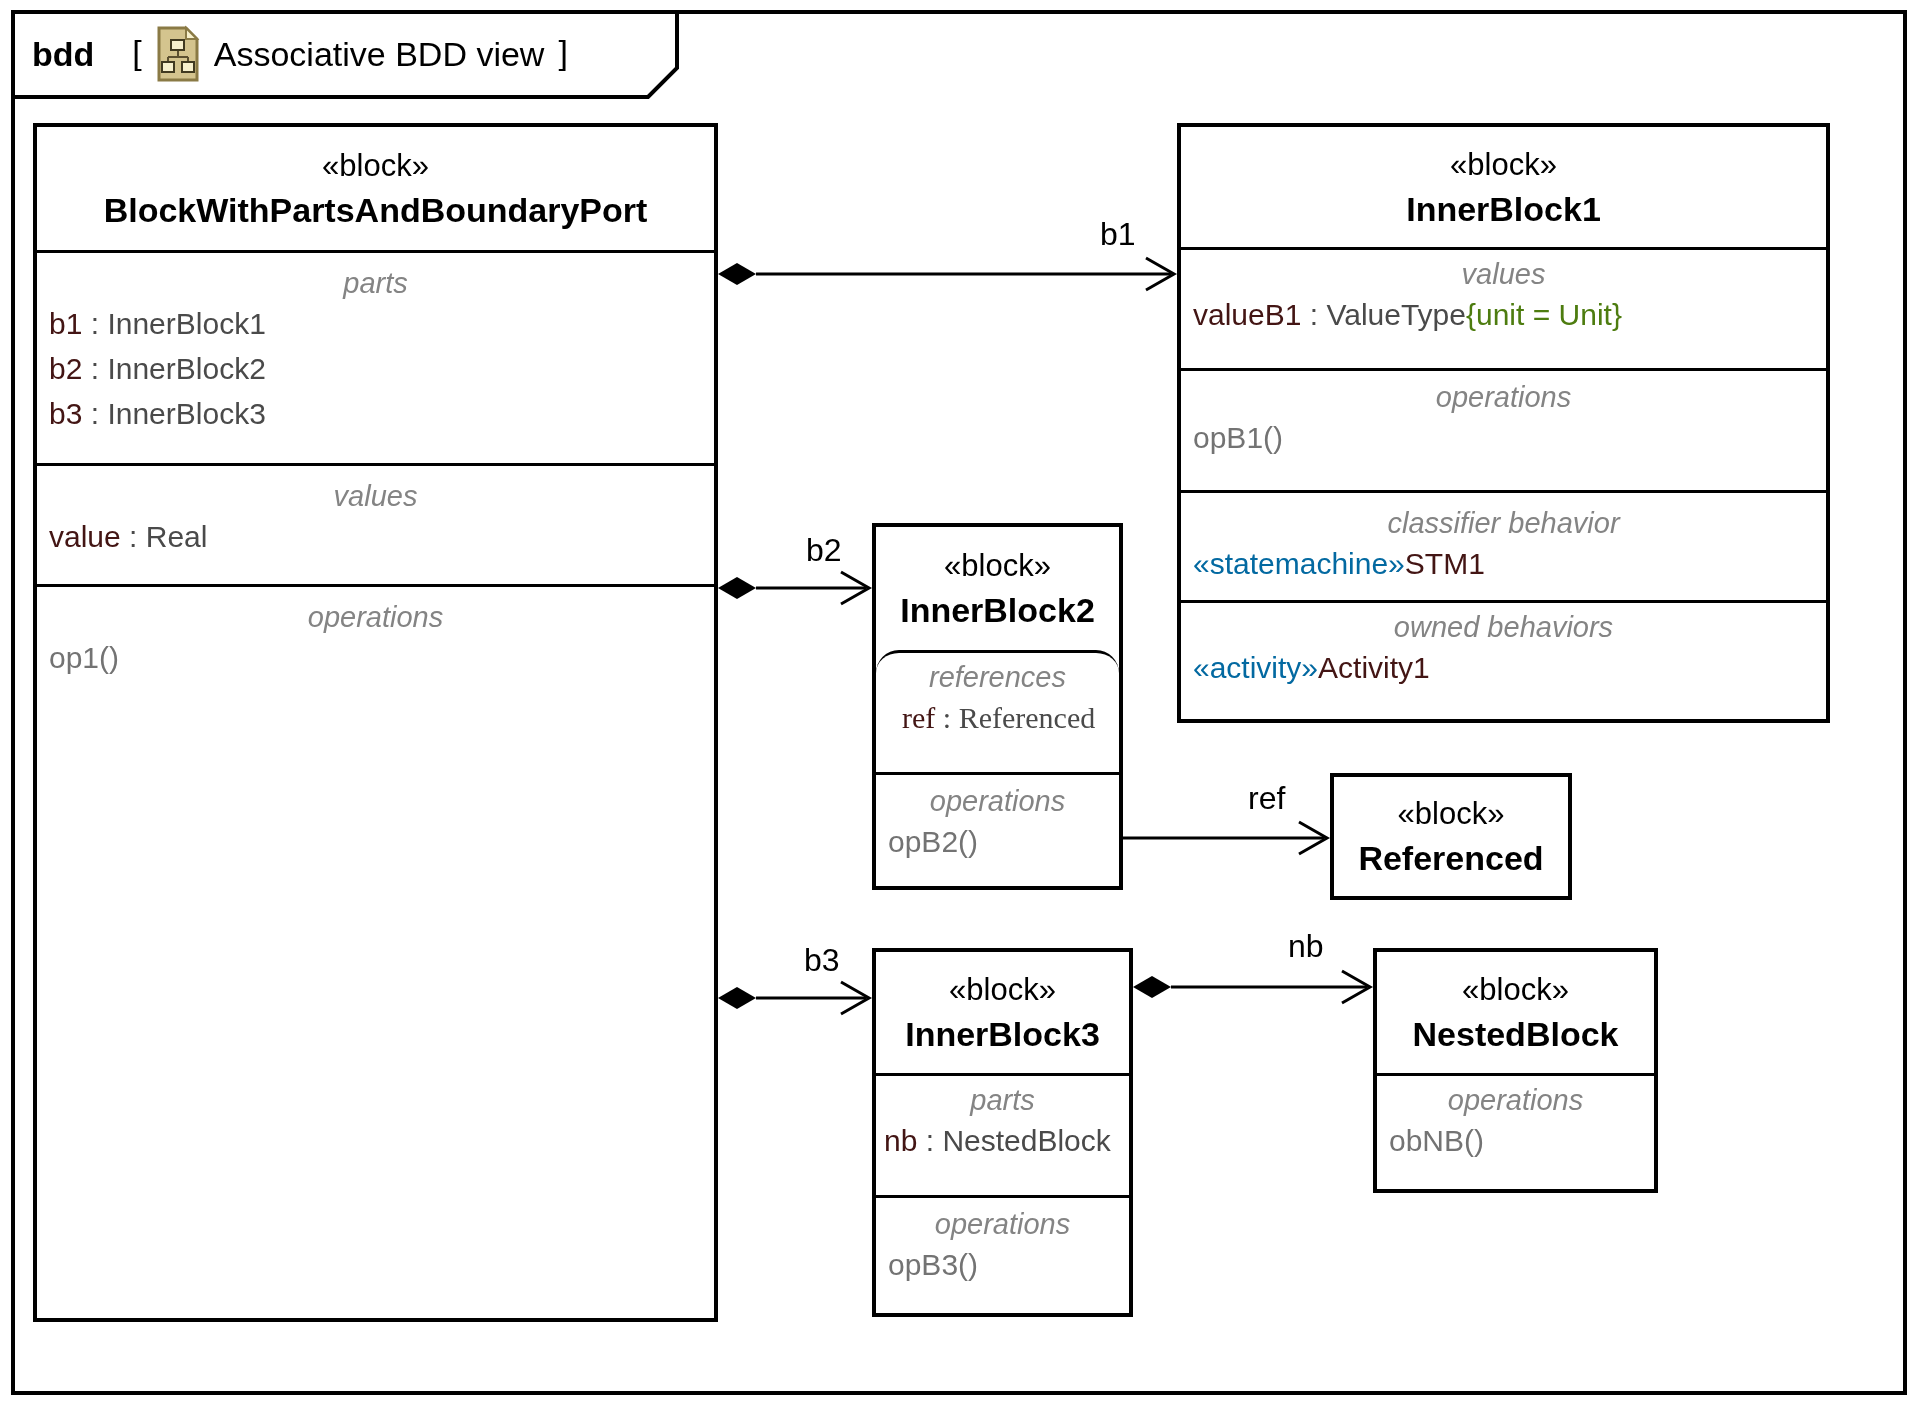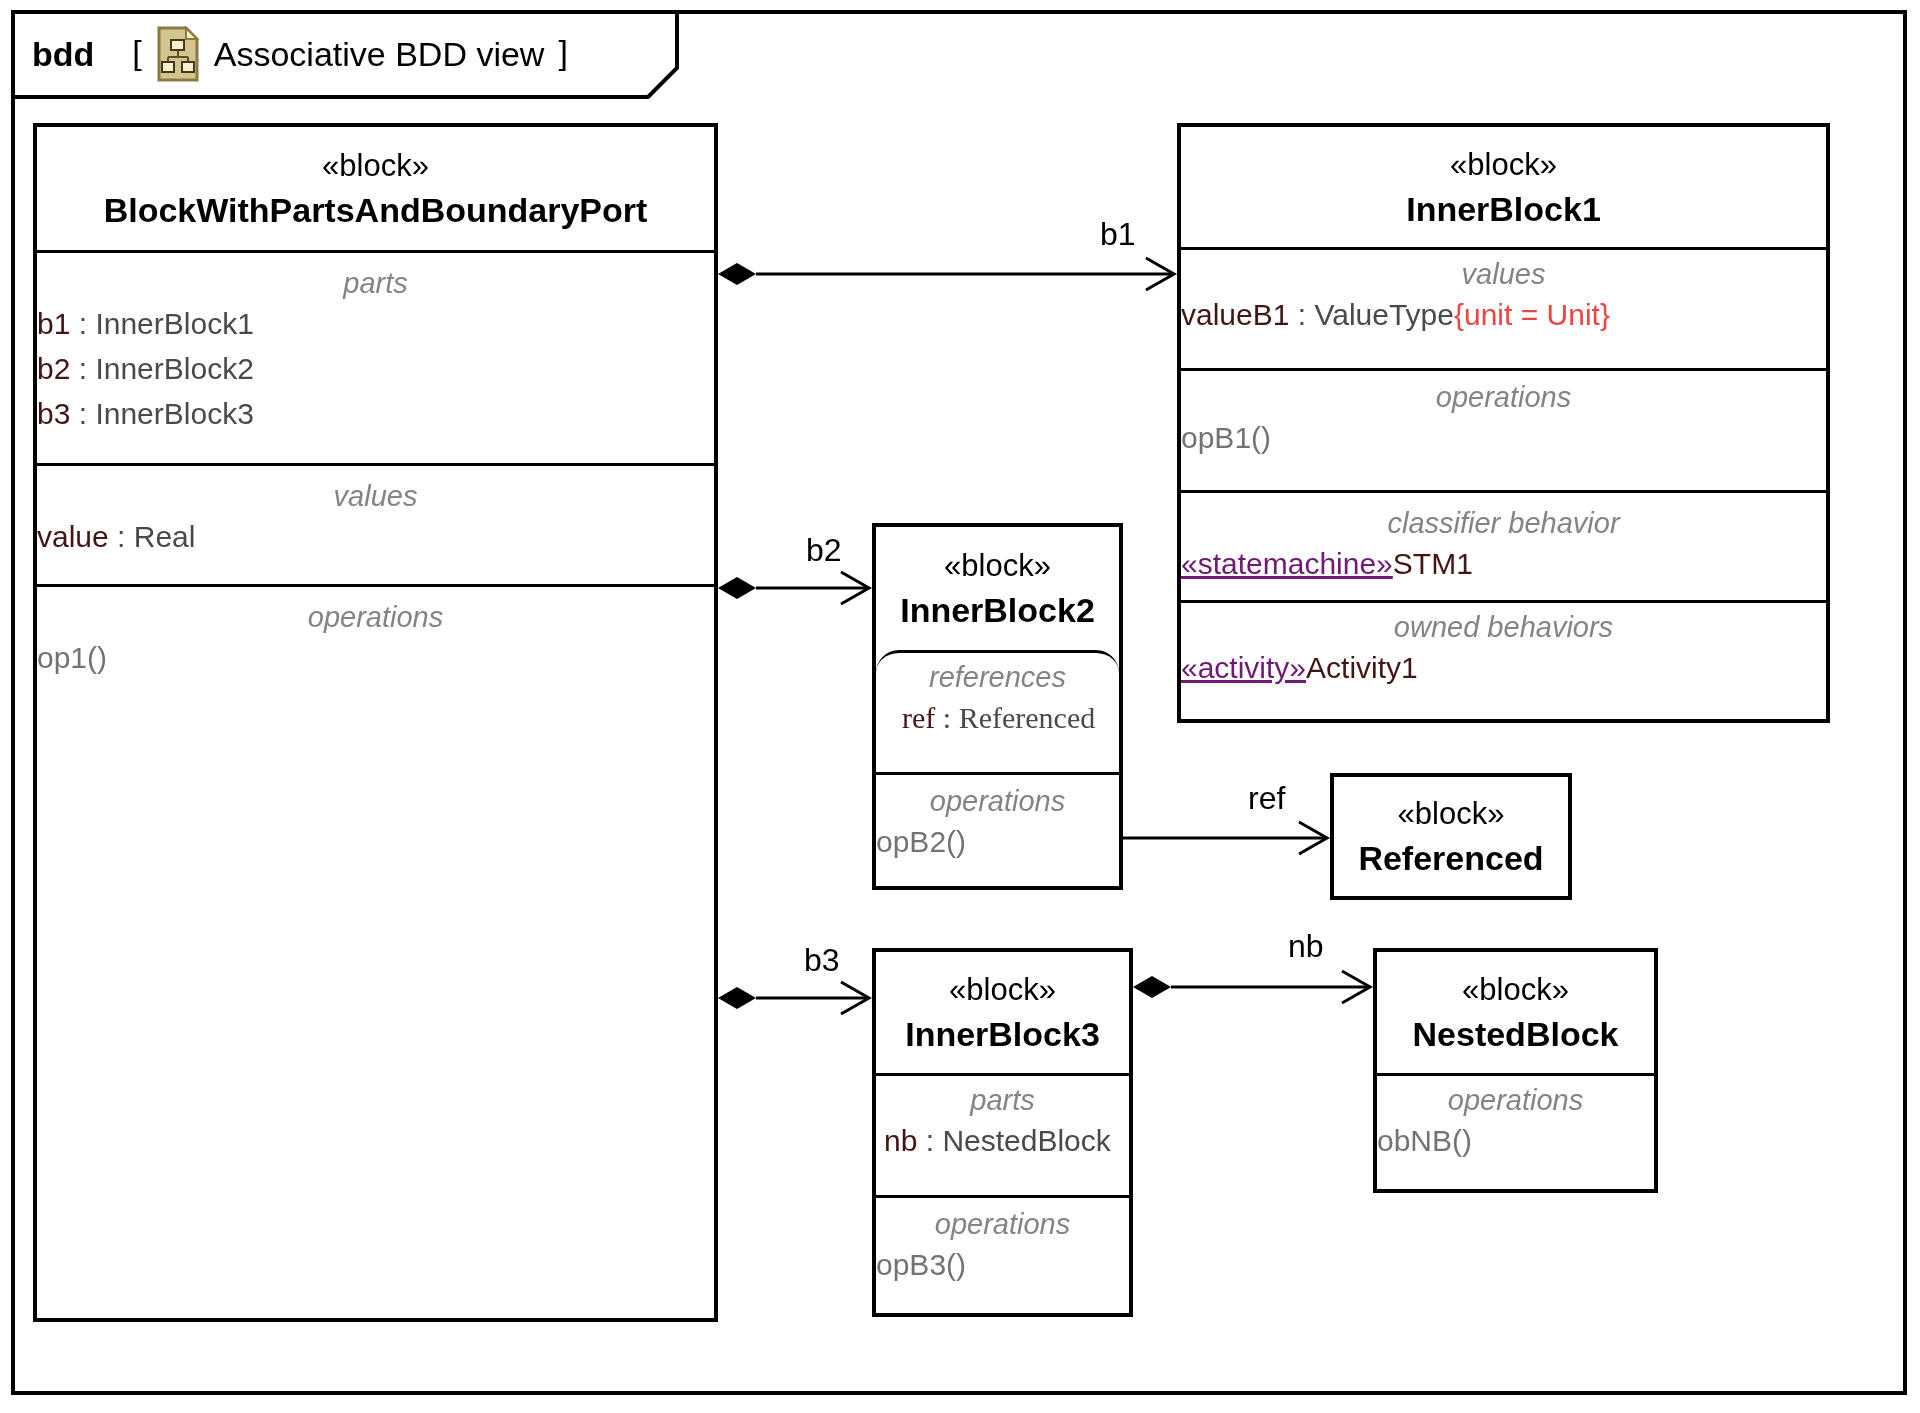--- a/index.html
+++ b/index.html
@@ -14,26 +14,26 @@
   }
   .comp{box-sizing:border-box;position:relative;overflow:hidden;}
   .comp + .comp{border-top:3px solid #000;}
   .block-title{display:flex;flex-direction:column;justify-content:center;align-items:center;gap:12px;}
   .stereo{font-size:31px;line-height:1;}
   .bname{font-size:34px;font-weight:bold;line-height:1;}
   .comp-label{
     text-align:center;font-style:italic;font-size:29px;color:#848484;
     padding-top:12px;line-height:1.25;
   }
-  .prop-line{font-size:30px;line-height:1.5;padding-left:0;white-space:nowrap;}
+  .prop-line{font-size:30px;line-height:1.5;padding-left:12px;white-space:nowrap;}
   .pname{color:#431514;}
   .ptype{color:#4a4a4a;}
-  .pconstraint{color:#ef4444;}
+  .pconstraint{color:#4d7c0f;}
   .pop{color:#737373;}
-  .pstereo{color:#701a75;text-decoration:underline;}
+  .pstereo{color:#0369a1;}
   .assoc-label{position:absolute;font-size:32px;line-height:1;z-index:3;}
   #tab-content{
     position:absolute;left:32px;top:26px;height:56px;z-index:3;
     display:flex;align-items:center;font-size:34px;
   }
   #tab-content .kind{font-weight:bold;}
   #tab-content .brk{padding:0 0 4px 0;}
   .gap38{width:38px;}.gap14{width:14px;}
 </style>
 </head>

